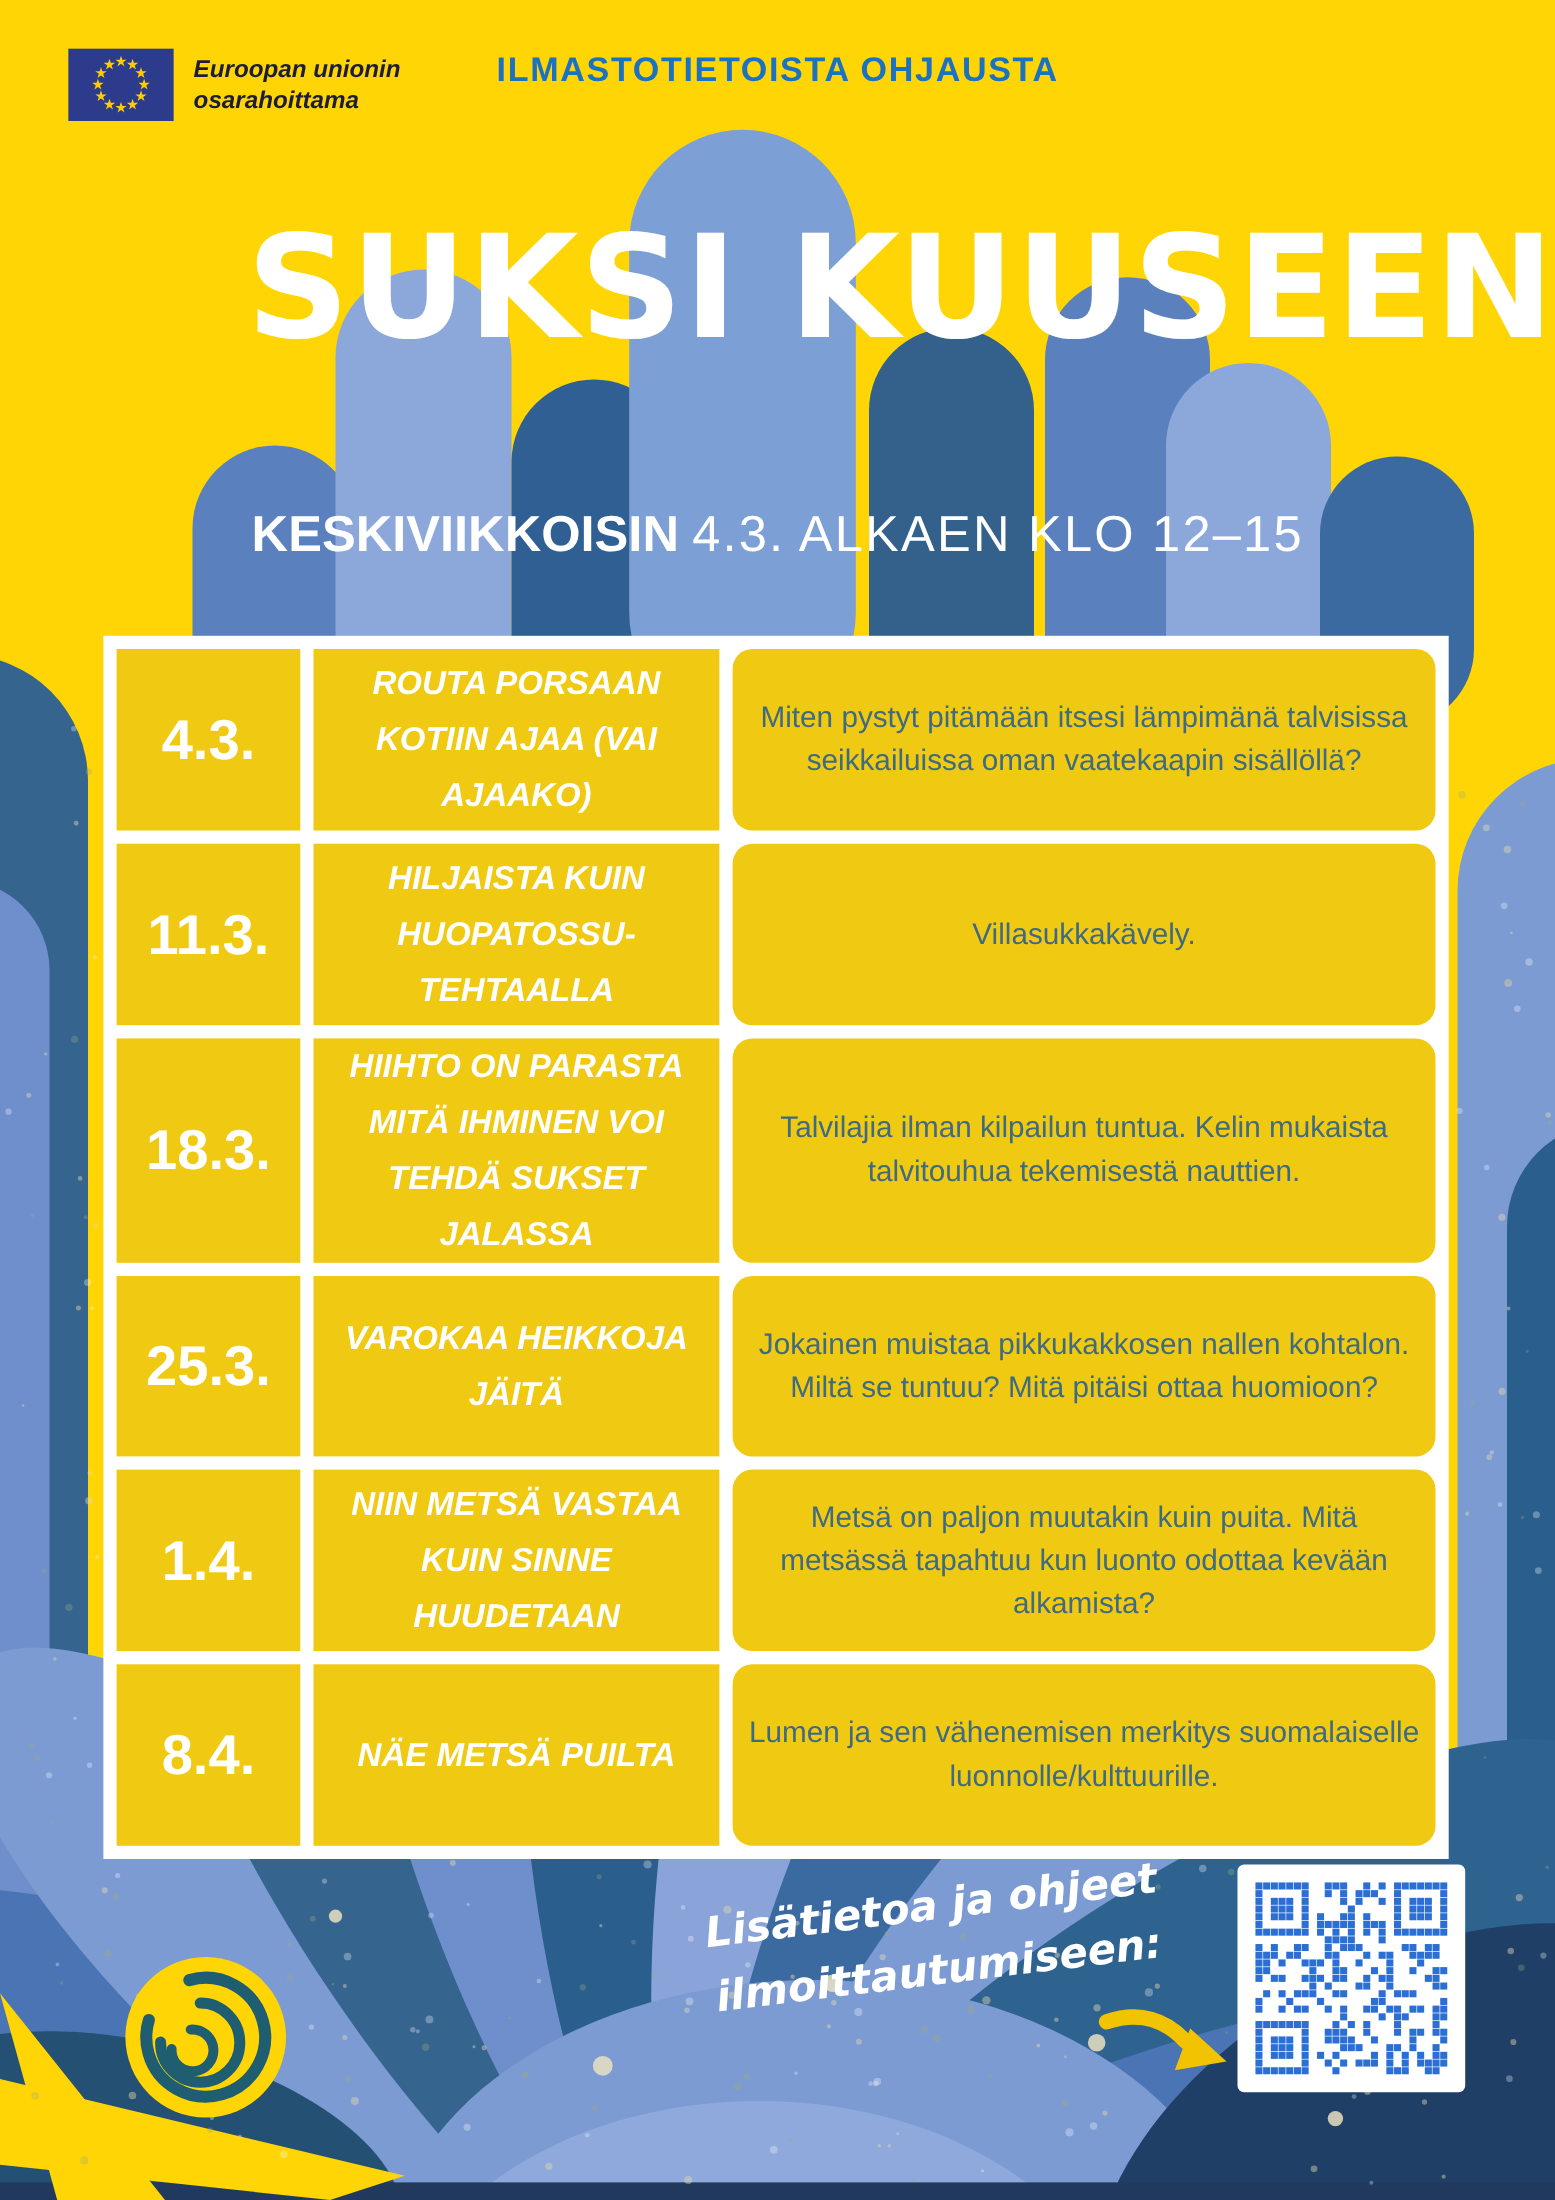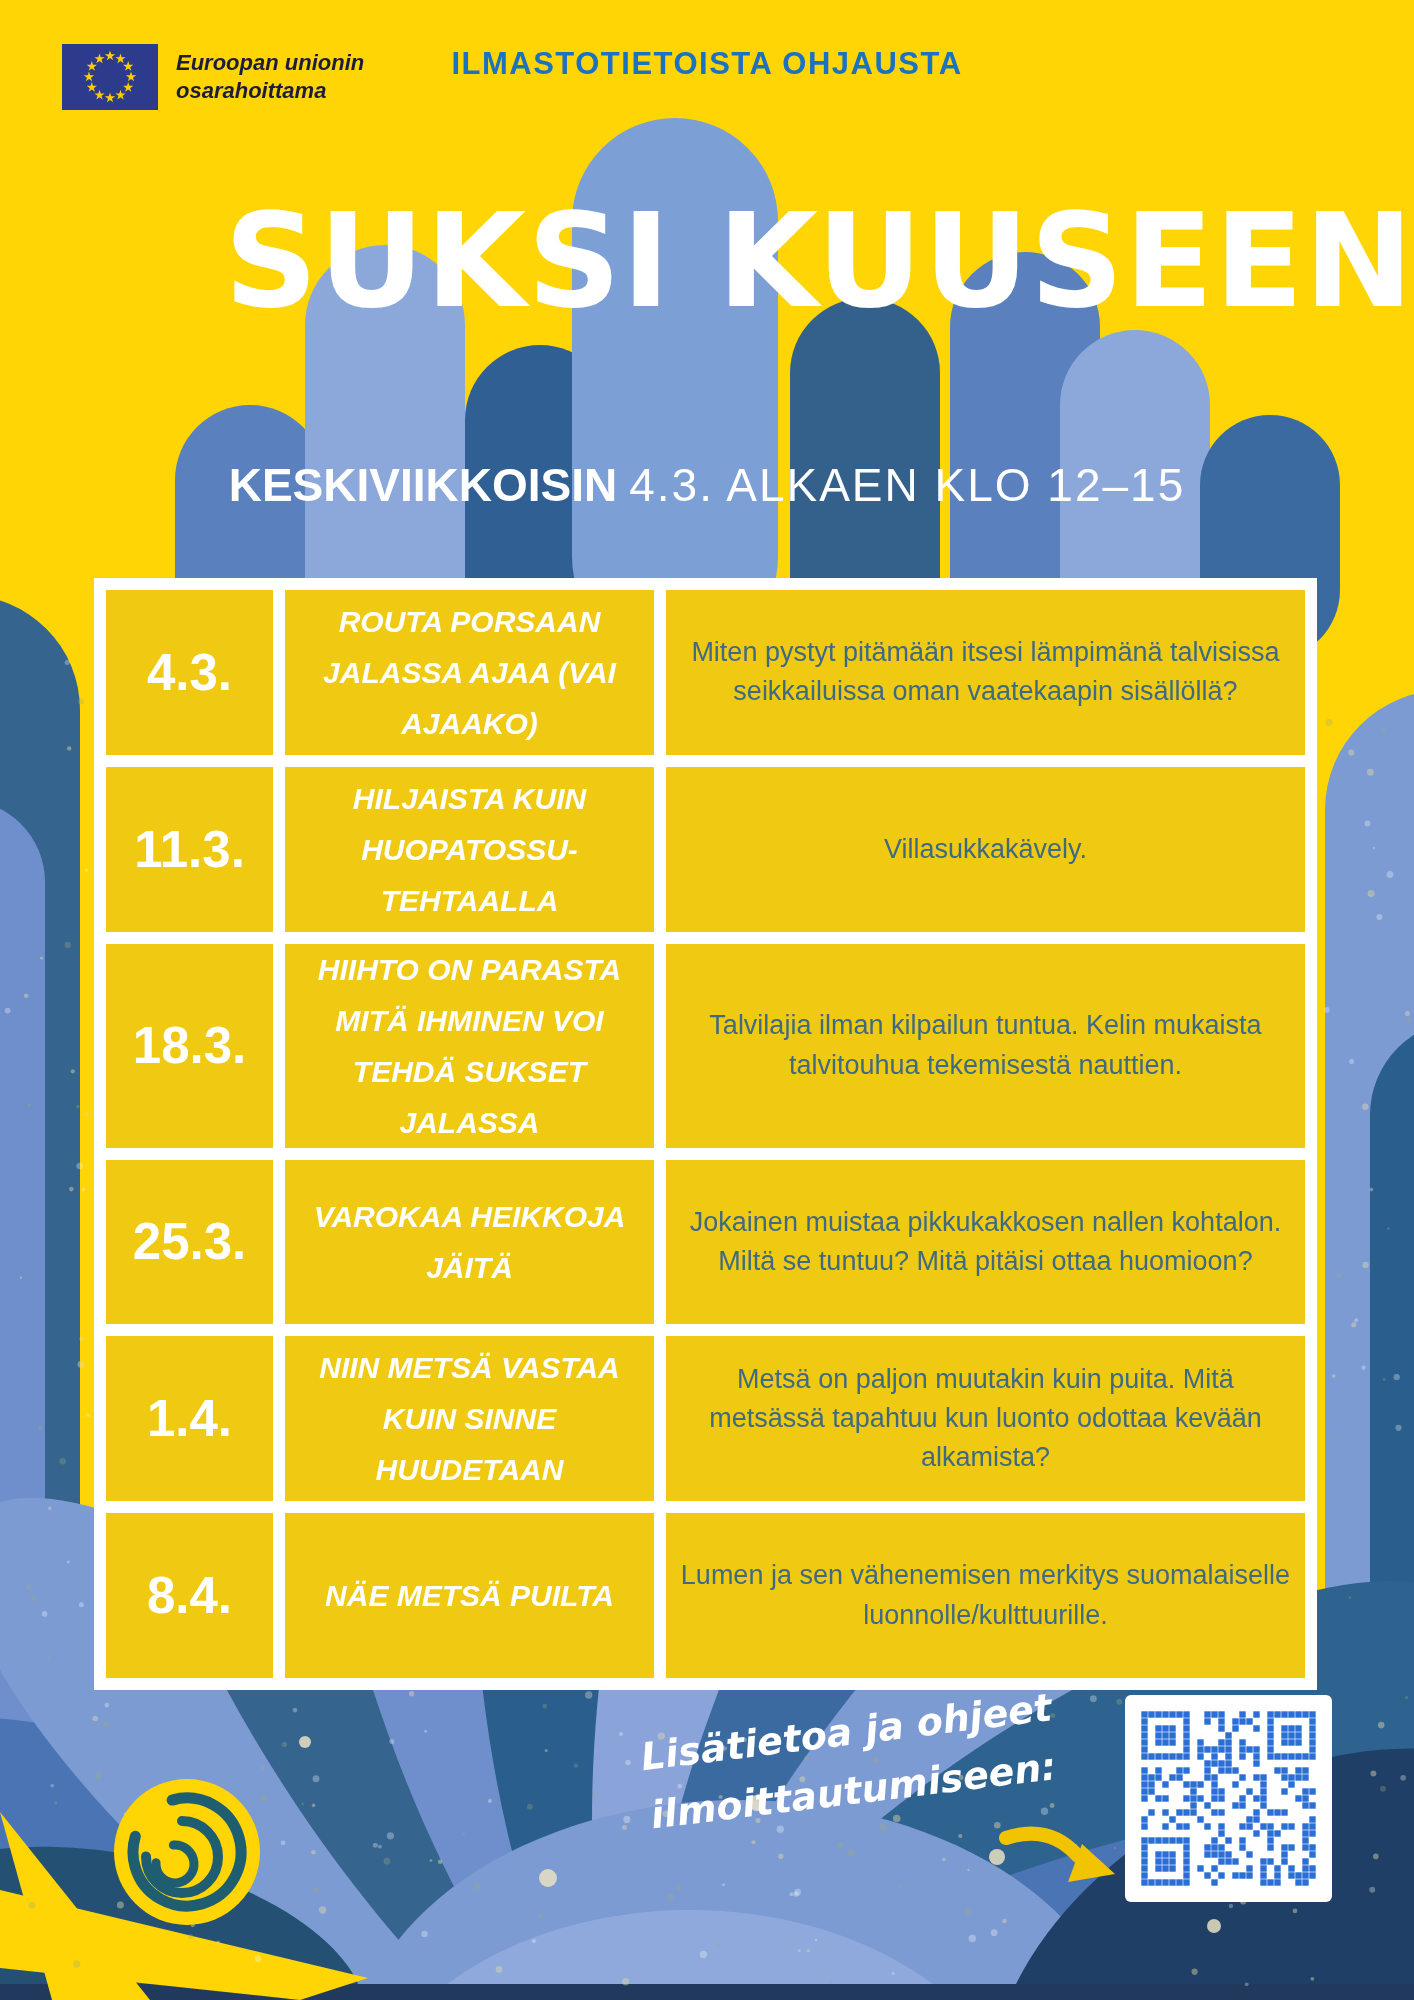--- a/index.html
+++ b/index.html
@@ -27,21 +27,21 @@
   .subtitle .b{font-weight:700;}
   .subtitle .r{font-weight:400;letter-spacing:2px;margin-left:12px;}
 
   .schedule{position:absolute;left:94px;top:578px;width:1223px;height:1112px;
     background:#FFFFFF;padding:12px;display:grid;
     grid-template-columns:167px 369px 1fr;grid-template-rows:repeat(6,1fr);gap:12px;}
   .row{display:contents;}
   .cell{background:var(--cell);display:flex;align-items:center;justify-content:center;text-align:center;}
   .cell.date{font-size:51px;font-weight:700;color:#FFFFFF;}
   .cell.topic{font-size:30px;font-weight:700;font-style:italic;color:#FFFFFF;line-height:1.7;padding:0 28px;}
-  .cell.desc{font-size:27px;color:var(--desc);line-height:1.45;padding:0 14px;}
+  .cell.desc{font-size:27px;color:var(--desc);line-height:1.45;padding:0 14px;border-radius:18px;}
 
   .note{position:absolute;left:600px;top:1703px;width:500px;text-align:center;
     transform:rotate(-7deg);color:#FFFFFF;font-weight:700;font-style:italic;
     font-family:"DejaVu Sans",sans-serif;font-size:38px;line-height:1.55;}
 
   .arrow{position:absolute;left:998px;top:1824px;width:120px;height:76px;}
   .qr{position:absolute;left:1125px;top:1695px;width:207px;height:207px;background:#FFFFFF;border-radius:6px;}
   .qr svg{display:block;}
   .logo{position:absolute;left:112px;top:1777px;width:150px;height:150px;}
 </style>
@@ -318,21 +318,21 @@
 
   <div class="title">SUKSI KUUSEEN</div>
 
   <div class="subtitle">
     <span class="b">KESKIVIIKKOISIN</span><span class="r">4.3. ALKAEN KLO 12–15</span>
   </div>
 
   <div class="schedule">
     <div class="row">
       <div class="cell date">4.3.</div>
-      <div class="cell topic">ROUTA PORSAAN JALASSA AJAA (VAI AJAAKO)</div>
+      <div class="cell topic">ROUTA PORSAAN KOTIIN AJAA (VAI AJAAKO)</div>
       <div class="cell desc">Miten pystyt pitämään itsesi lämpimänä talvisissa seikkailuissa oman vaatekaapin sisällöllä?</div>
     </div>
     <div class="row">
       <div class="cell date">11.3.</div>
       <div class="cell topic">HILJAISTA KUIN HUOPATOSSU- TEHTAALLA</div>
       <div class="cell desc">Villasukkakävely.</div>
     </div>
     <div class="row">
       <div class="cell date">18.3.</div>
       <div class="cell topic">HIIHTO ON PARASTA MITÄ IHMINEN VOI TEHDÄ SUKSET JALASSA</div>

